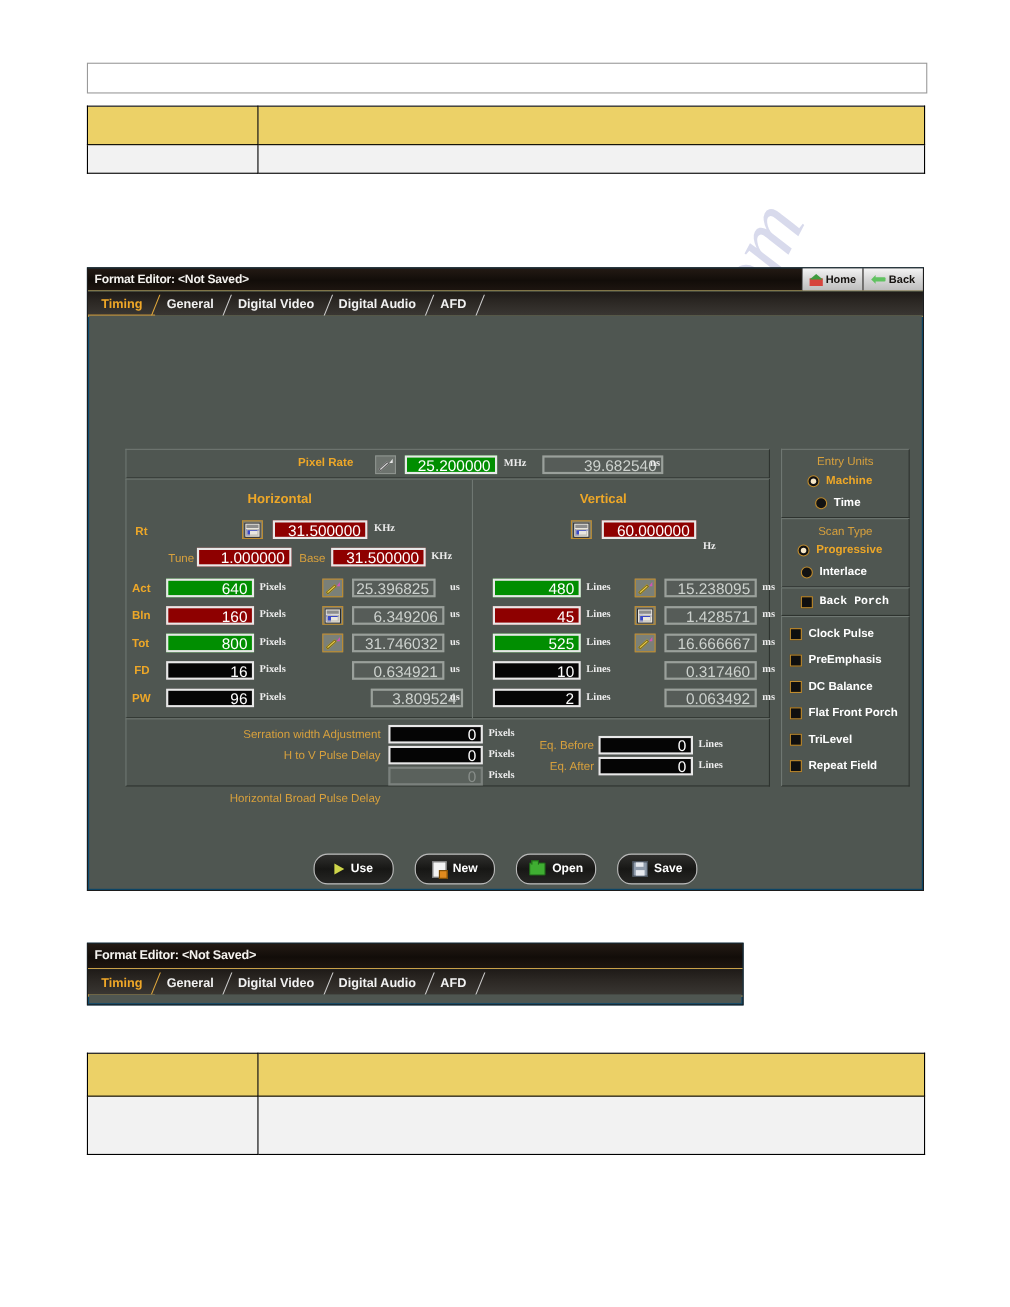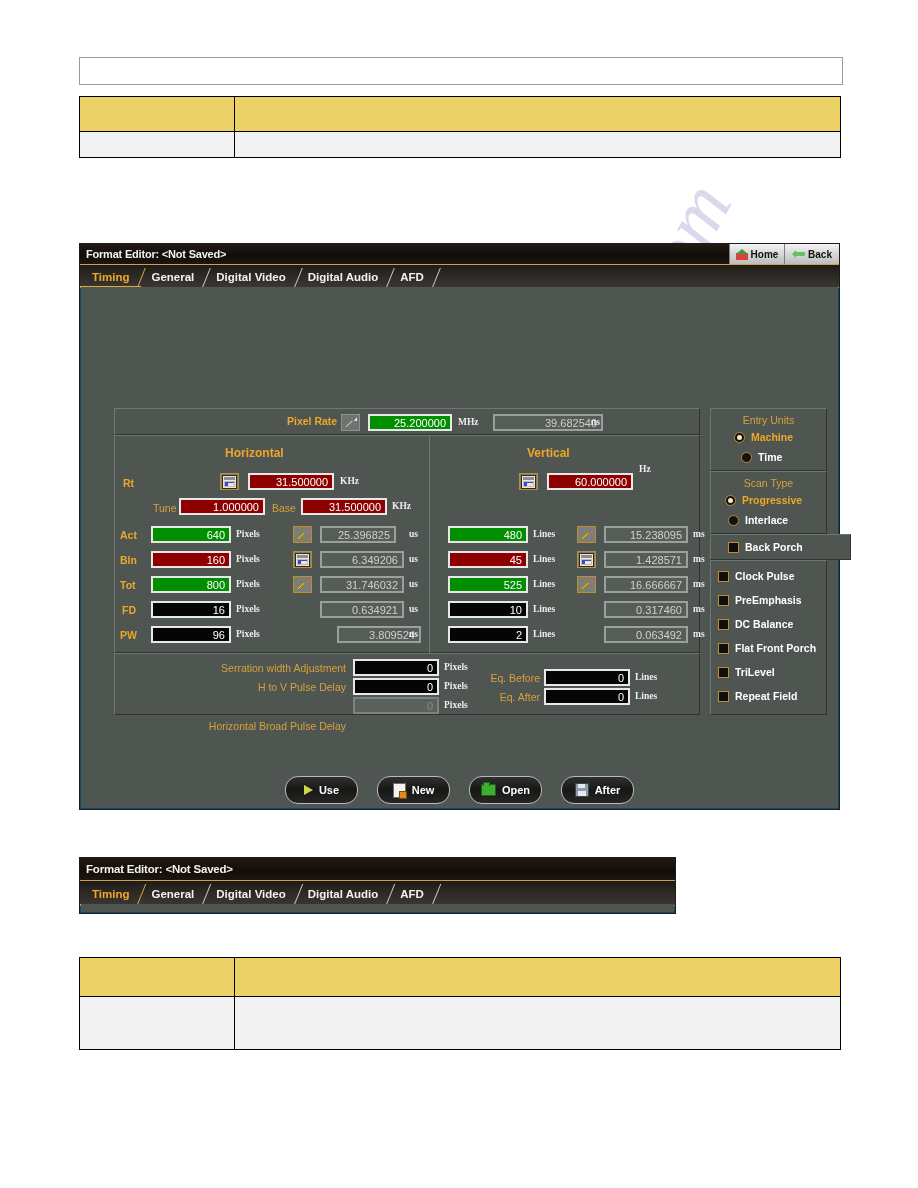--- a/index.html
+++ b/index.html
@@ -87,21 +87,21 @@
 
   .lbl{color:#eda728;font-size:10.5px;font-weight:bold;white-space:nowrap;}
   .lbl-dim{color:#d7a03d;font-size:10.5px;white-space:nowrap;}
   .unit{color:#ececec;font-size:9.5px;font-weight:bold;white-space:nowrap;font-family:"Liberation Serif",serif;}
   .sect-title{color:#eda728;font-size:12px;font-weight:bold;}
 
   
   .fld{
     box-sizing:border-box;text-align:right;
     font-family:"Liberation Sans", sans-serif;
-    font-size:11px;padding-right:4px;line-height:15px;height:17px;
+    font-size:14px;padding-right:4px;line-height:15px;height:17px;
     border:2px solid #e8e8e8;white-space:nowrap;overflow:hidden;
   }
   .fld.green{background:#018e01;color:#ffffff;}
   .fld.red{background:#8e0000;color:#ffffff;}
   .fld.black{background:#050505;color:#ffffff;}
   .fld.grey{background:#565c58;color:#cdd2ce;border:2px solid #9aa09b;}
   .fld.grey-dis{background:#5a615c;color:#888e8a;border:2px solid #7b817d;}
   .fld.red-big{background:#8e0000;color:#ffffff;border:2px solid #e8e8e8;}
 
   
@@ -219,21 +219,21 @@
       <span>Digital Audio</span><span class="slash"></span>
     </div>
     <div class="fe-tab">
       <span>AFD</span><span class="slash"></span>
     </div>
   </div>
 
   <div class="fe-body" style="position:absolute;left:1px;top:43px;width:757px;height:521px;">
 
     <div class="frame" style="left:33px;top:121px;width:586px;height:27px;">
-      <div style="position:absolute;left:156px;top:6px;margin-left:16px;" class="lbl">Pixel Rate</div>
+      <div style="position:absolute;left:156px;top:6px;" class="lbl">Pixel Rate</div>
       <div class="icobtn dis" style="position:absolute;left:226px;top:5px;">
         <span class="pen-ico dis">
           <span class="shaft"></span>
             <span class="tip"></span>
         </span>
       </div>
       <div class="fld green" style="position:absolute;left:253px;top:5px;width:84px;">25.200000</div>
       <div class="unit" style="position:absolute;left:343px;top:8px;">MHz</div>
       <div class="fld grey" style="position:absolute;left:378px;top:5px;width:110px;">39.682540</div>
       <div class="unit" style="position:absolute;left:476px;top:8px;">ns</div>
@@ -302,21 +302,21 @@
 
       <div class="fld black" style="position:absolute;left:36px;top:190px;width:80px;">96</div>
       <div class="unit" style="position:absolute;left:121px;top:193px;">Pixels</div>
       <div class="fld grey" style="position:absolute;left:222px;top:190px;width:84px;">3.809524</div>
       <div class="unit" style="position:absolute;left:294px;top:193px;">us</div>
 
       <div class="icobtn" style="position:absolute;left:404px;top:37px;">
         <span class="calc-ico"></span>
       </div>
       <div class="fld red-big" style="position:absolute;left:432px;top:37px;width:86px;">60.000000</div>
-      <div class="unit" style="position:absolute;left:524px;top:28px;text-align:center;">Hz</div>
+      <div class="unit" style="position:absolute;left:524px;top:56px;text-align:center;">Hz</div>
 
       <div class="fld green" style="position:absolute;left:333px;top:90px;width:80px;">480</div>
       <div class="unit" style="position:absolute;left:418px;top:93px;">Lines</div>
       <div class="icobtn" style="position:absolute;left:462px;top:90px;">
         <span class="pen-ico">
             <span class="shaft"></span>
             <span class="tip"></span>
           </span>
       </div>
       <div class="fld grey" style="position:absolute;left:489px;top:90px;width:84px;">15.238095</div>
@@ -392,21 +392,21 @@
       <div class="opt-row" style="position:absolute;left:14px;top:22px;">
         <span class="radio on"></span>
         <span class="opt-label hl">Progressive</span>
       </div>
       <div class="opt-row" style="position:absolute;left:17px;top:42px;">
         <span class="radio"></span>
         <span class="opt-label">Interlace</span>
       </div>
     </div>
 
-    <div class="frame" style="left:629px;top:247px;width:141px;height:26px;">
+    <div class="frame" style="left:629px;top:247px;width:117px;height:26px;font-family:Liberation Mono, monospace;">
       <div class="opt-row" style="position:absolute;left:17px;top:6px;">
         <span class="chk"></span>
         <span class="opt-label">Back Porch</span>
       </div>
     </div>
 
     <div class="frame" style="left:629px;top:273px;width:117px;height:155px;">
       <div class="opt-row" style="position:absolute;left:7px;top:9px;">
         <span class="chk"></span>
         <span class="opt-label">Clock Pulse</span>
@@ -441,21 +441,21 @@
       <div class="actbtn">
         <span class="ico-new"></span>
         <span>New</span>
       </div>
       <div class="actbtn">
         <span class="ico-open"></span>
         <span>Open</span>
       </div>
       <div class="actbtn">
         <span class="ico-save"></span>
-        <span>After</span>
+        <span>Save</span>
       </div>
     </div>
 
   </div>
 </div>
 
 <div class="fe-window" style="left:79px;top:857px;width:597px;height:57px;">
   <div class="fe-titlebar" style="height:22px;">
     <div class="fe-title" style="font-size:11.5px;">Format Editor: &lt;Not Saved&gt;</div>
   </div>

